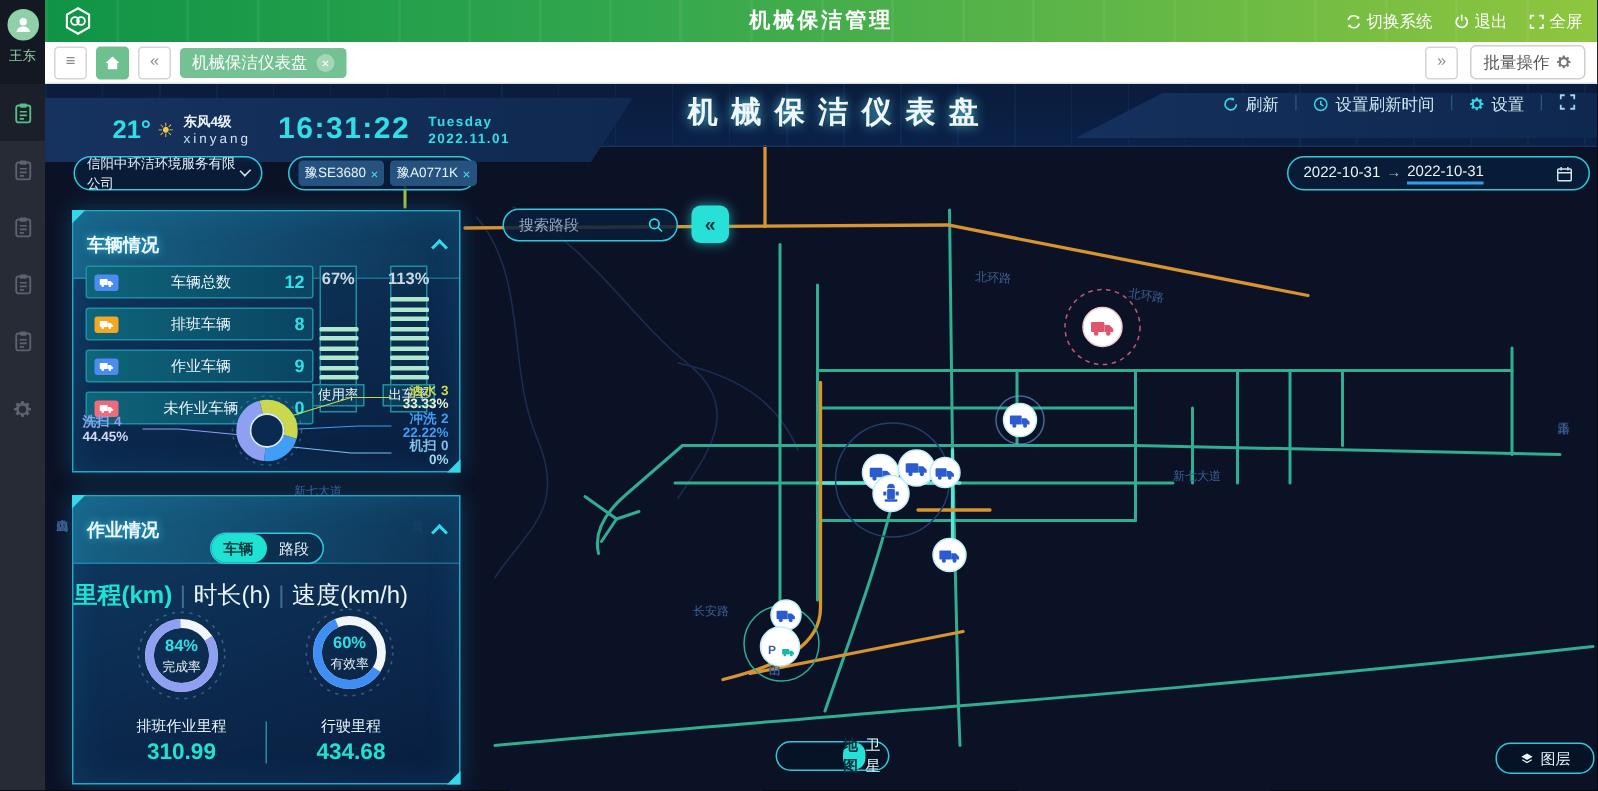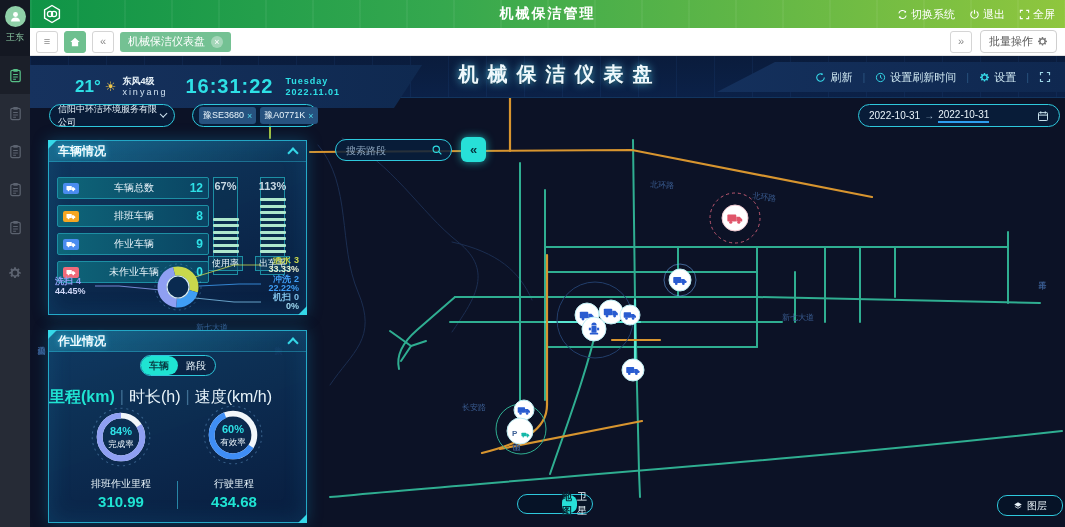--- a/index.html
+++ b/index.html
@@ -55,21 +55,21 @@
   .wind{font-size:9px;font-weight:bold;color:#eaf4fa;}
   .city{font-size:9px;letter-spacing:2px;color:#cfe0f0;}
   .time{color:#2ee0e6;font-size:20px;font-weight:bold;margin:0 12px 0 18px;letter-spacing:1px;}
   .date-col{color:#2ee0e6;font-size:9px;font-weight:bold;line-height:1.2;letter-spacing:1px;}
   .dash-title{left:410px;top:61px;width:300px;text-align:center;z-index:21;
     font-size:20px;font-weight:bold;letter-spacing:9px;color:#eef8fc;
     text-shadow:0 0 8px rgba(90,210,240,.9),0 1px 2px rgba(0,0,0,.6);}
   .strip-right{position:absolute;right:0;top:6px;width:348px;height:30px;
     background:linear-gradient(90deg,#14305c,#0f2850);
     clip-path:polygon(58px 0,100% 0,100% 100%,0 100%);
-    display:flex;align-items:center;justify-content:flex-end;gap:10px;
+    display:flex;align-items:flex-start;justify-content:flex-end;gap:10px;
     padding-right:14px;box-sizing:border-box;color:#bfe0ee;font-size:11px;}
   .strip-btn{display:flex;align-items:center;gap:4px;color:#cfe8f2;}
   .strip-sep{color:#2a5580;}
 
   
   .pill{border:1px solid #2ec8dc;border-radius:12px;background:rgba(8,30,60,.85);box-sizing:border-box;}
   .company-select{left:49px;top:104px;width:126px;height:23px;display:flex;align-items:center;
     justify-content:space-between;padding:0 8px;color:#e6f2fa;font-size:9px;z-index:22;}
   .chev-down{width:5px;height:5px;border-right:1.5px solid #cfe4f0;border-bottom:1.5px solid #cfe4f0;transform:rotate(45deg);margin-top:-3px;}
   .tags-box{left:192px;top:104px;width:126px;height:23px;display:flex;align-items:center;gap:4px;padding:0 6px;z-index:22;}
@@ -91,21 +91,21 @@
 
   
   .panel{left:48px;width:257px;z-index:25;
     background:linear-gradient(160deg,rgba(16,62,104,.90),rgba(8,30,64,.93));
     border:1px solid rgba(40,190,220,.85);
     box-shadow:0 0 14px rgba(20,140,190,.35), inset 0 0 22px rgba(25,150,200,.18);}
   .panel::before{content:'';position:absolute;left:-1px;top:-1px;
     border-right:9px solid transparent;border-top:9px solid #35d8e8;}
   .panel::after{content:'';position:absolute;right:-1px;bottom:-1px;
     border-left:9px solid transparent;border-bottom:9px solid #35d8e8;}
-  .panel-hd{height:20px;display:flex;align-items:center;justify-content:space-between;padding:0 9px;
+  .panel-hd{height:20px;display:flex;align-items:center;justify-content:space-between;padding:12px 9px;
     background:linear-gradient(90deg,rgba(45,210,235,.28),rgba(45,210,235,.03));
     border-bottom:1px solid rgba(45,190,220,.4);}
   .panel-title{font-size:12px;font-weight:bold;color:#f0fafd;text-shadow:0 0 6px rgba(60,200,240,.9);}
   .chev-up{width:6px;height:6px;border-left:2px solid #35d8e8;border-top:2px solid #35d8e8;transform:rotate(45deg);margin-top:3px;}
 
   .vehicle-panel{top:140px;height:173px;}
   .stat-col{position:absolute;left:8px;top:36px;width:152px;}
   .stat-row{height:20px;margin-bottom:6px;display:flex;align-items:center;padding:0 5px;
     background:linear-gradient(90deg,#0e6579,#0a4463);border:1px solid #1d8fa4;border-radius:2px;}
   .stat-ic{width:16px;height:11px;border-radius:2px;display:flex;align-items:center;justify-content:center;}

